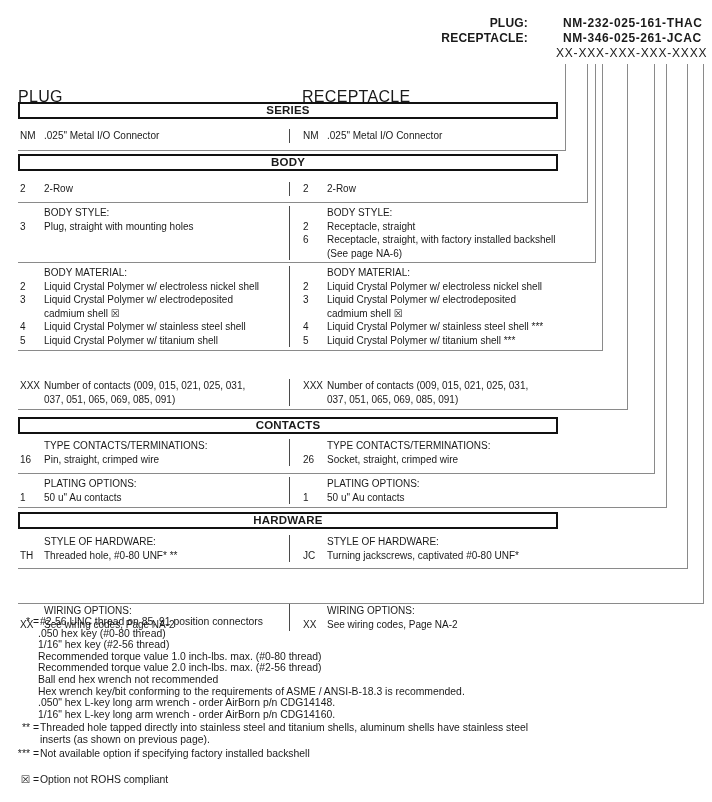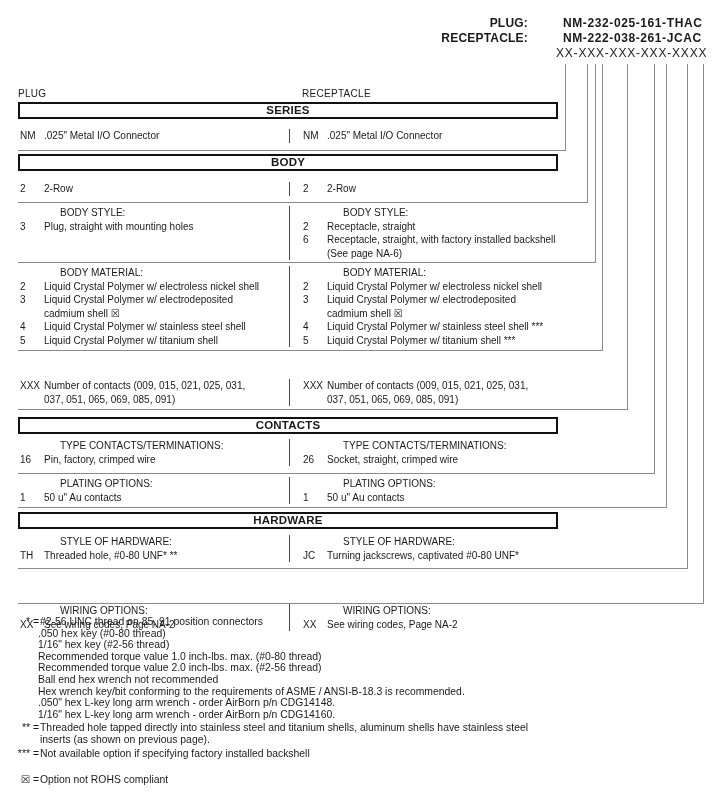--- a/index.html
+++ b/index.html
@@ -7,36 +7,36 @@
     position:relative; width:712px; height:802px; background:#ffffff;
     font-family:"Liberation Sans","DejaVu Sans",sans-serif;
     color:#1a1a1a; overflow:hidden;
   }
   
   .pnrow { position:absolute; left:0; width:712px; height:15px; font-size:12px; }
   .pnlabel { position:absolute; right:184px; top:0; font-weight:bold; letter-spacing:0.2px; }
   .pnvalue { position:absolute; left:563px; top:0; font-weight:bold; letter-spacing:0.6px; white-space:nowrap; }
   .pnmask  { position:absolute; left:556px; top:0; font-weight:normal; letter-spacing:0.8px; white-space:nowrap; }
   
-  .colhdr { position:absolute; top:88px; font-size:10px; letter-spacing:0.3px; }
+  .colhdr { position:absolute; top:88px; font-size:16px; letter-spacing:0.3px; }
   
   .hdr-box {
     position:absolute; left:18px; width:536px; height:13px;
     border:2px solid #111; text-align:center;
     font-weight:bold; font-size:11.5px; line-height:13px; letter-spacing:0.2px;
   }
   
   .block { position:absolute; left:18px; width:547px; display:flex; font-size:10px; line-height:13.5px; }
   .half  { box-sizing:border-box; }
   .half.l { width:272px; border-right:1px solid #4a4a4a; padding-left:2px; }
   .half.r { width:275px; padding-left:13px; }
   .entry { display:flex; }
   .code  { width:24px; flex-shrink:0; }
   .desc  { white-space:pre-line; }
-  .lbl   { margin-left:40px; }
+  .lbl   { margin-left:24px; }
   
   .sep   { position:absolute; height:0; border-top:1px solid #8a8a8a; }
   .vline { position:absolute; width:0; border-left:1px solid #8a8a8a; top:64px; }
   
   .fnblock { position:absolute; left:14px; width:690px; font-size:10.4px; line-height:11.6px; }
   .fnrow   { display:flex; }
   .fnmark  { width:16px; flex-shrink:0; text-align:right; }
   .fneq    { width:8px; flex-shrink:0; text-align:center; margin-left:2px; }
   .fntext  { flex:1; white-space:pre-line; }
   .fnindent { padding-left:24px; }
@@ -45,21 +45,21 @@
 <body>
 
 <div id="page">
 
   <div class="pnrow" style="top:16px">
     <span class="pnlabel">PLUG:</span>
     <span class="pnvalue">NM-232-025-161-THAC</span>
   </div>
   <div class="pnrow" style="top:31px">
     <span class="pnlabel">RECEPTACLE:</span>
-    <span class="pnvalue">NM-222-038-261-JCAC</span>
+    <span class="pnvalue">NM-346-025-261-JCAC</span>
   </div>
   <div class="pnrow" style="top:46px">
     <span class="pnmask">XX-XXX-XXX-XXX-XXXX</span>
   </div>
 
   <div class="colhdr" style="left:18px">PLUG</div>
   <div class="colhdr" style="left:302px">RECEPTACLE</div>
 
   <div class="hdr-box" style="top:102px">SERIES</div>
   <div class="block" style="top:129px">
@@ -174,21 +174,21 @@
       </div>
     </div>
   </div>
 
   <div class="hdr-box" style="top:417px">CONTACTS</div>
   <div class="block" style="top:439px">
     <div class="half l">
       <div class="lbl">TYPE CONTACTS/TERMINATIONS:</div>
       <div class="entry">
         <span class="code">16</span>
-        <span class="desc">Pin, factory, crimped wire</span>
+        <span class="desc">Pin, straight, crimped wire</span>
       </div>
     </div>
     <div class="half r">
       <div class="lbl">TYPE CONTACTS/TERMINATIONS:</div>
       <div class="entry">
         <span class="code">26</span>
         <span class="desc">Socket, straight, crimped wire</span>
       </div>
     </div>
   </div>

